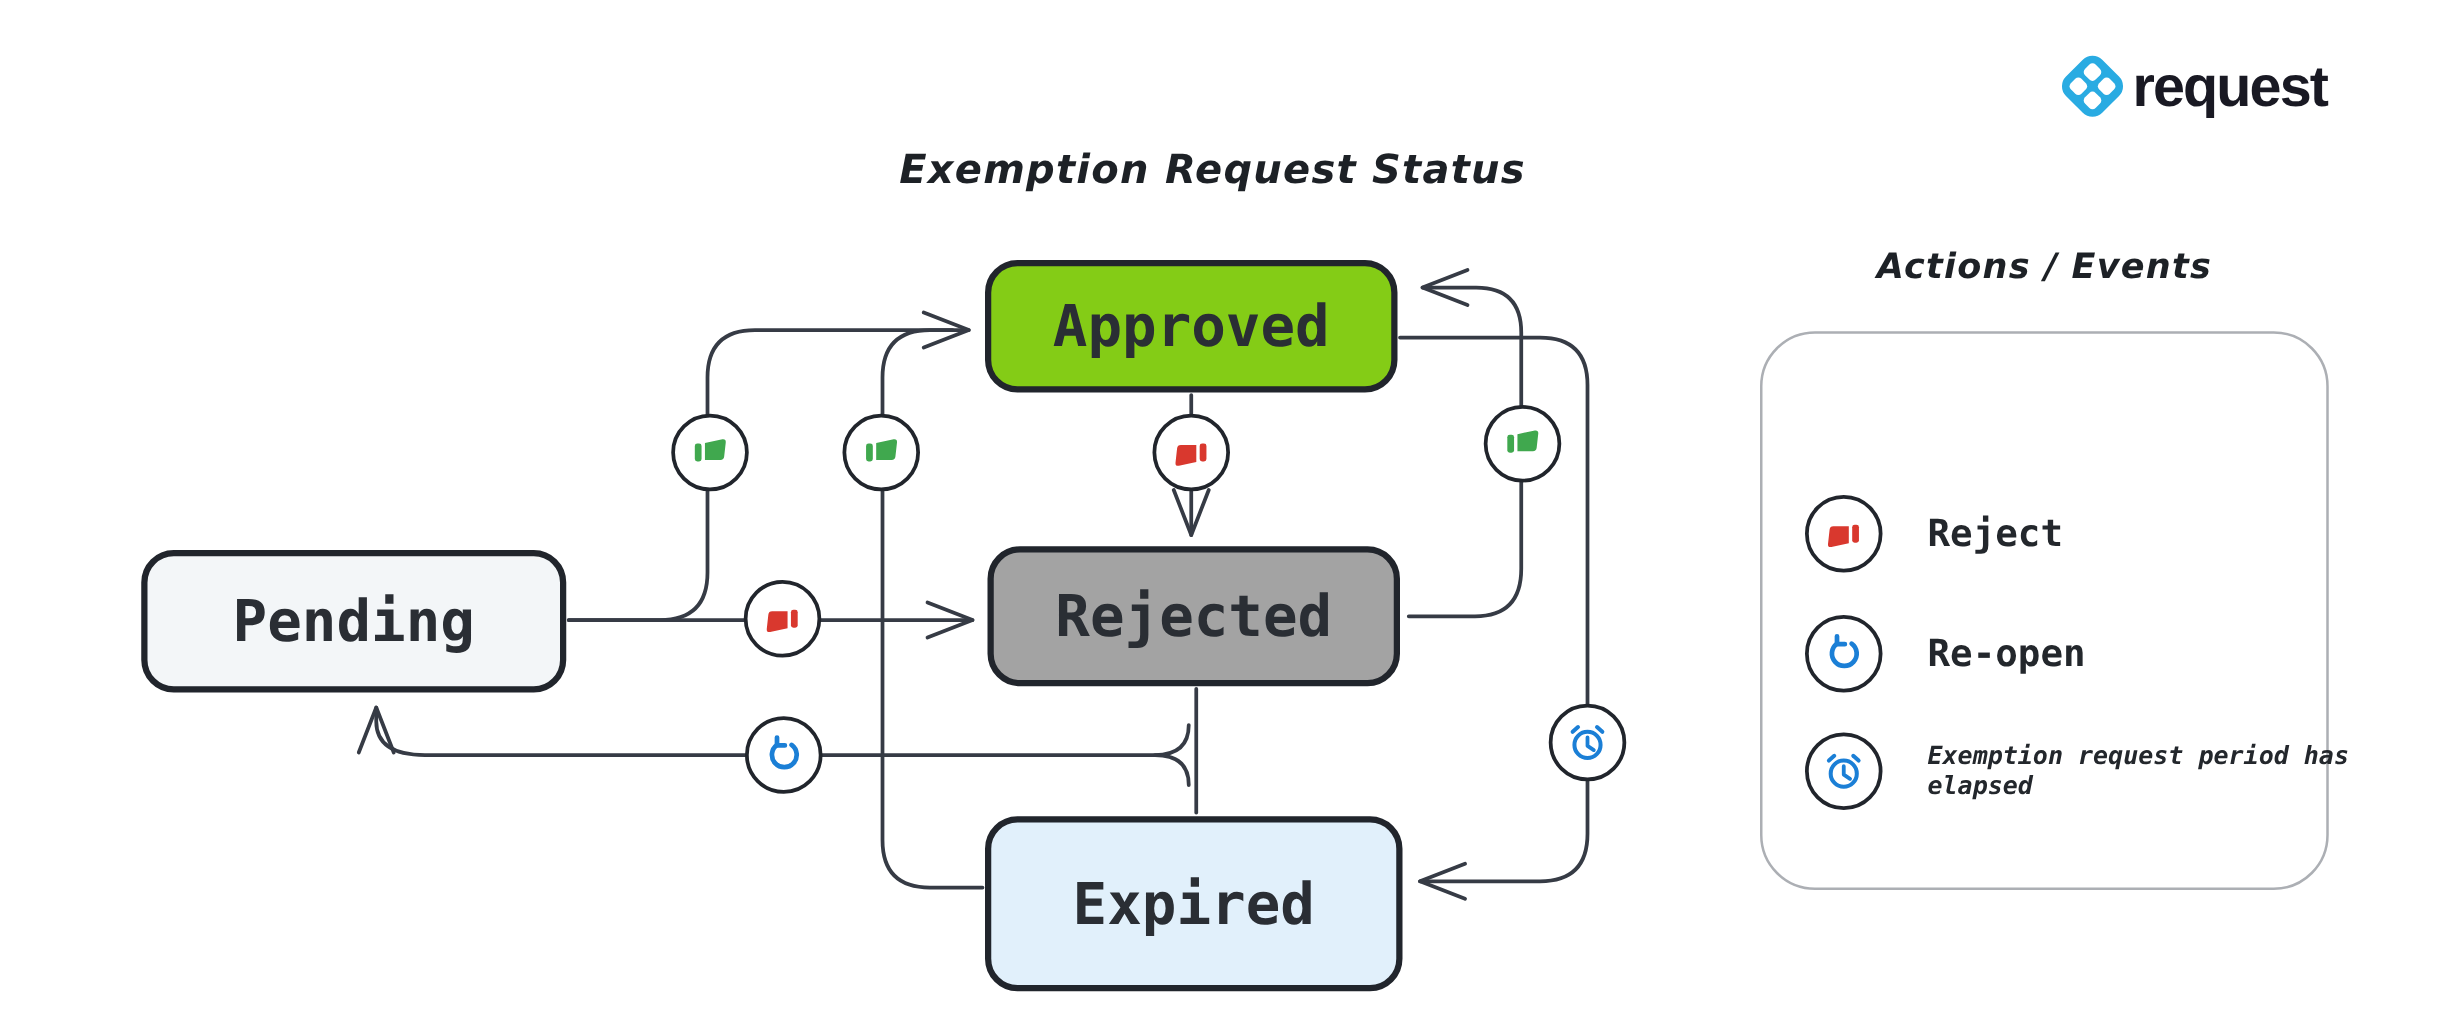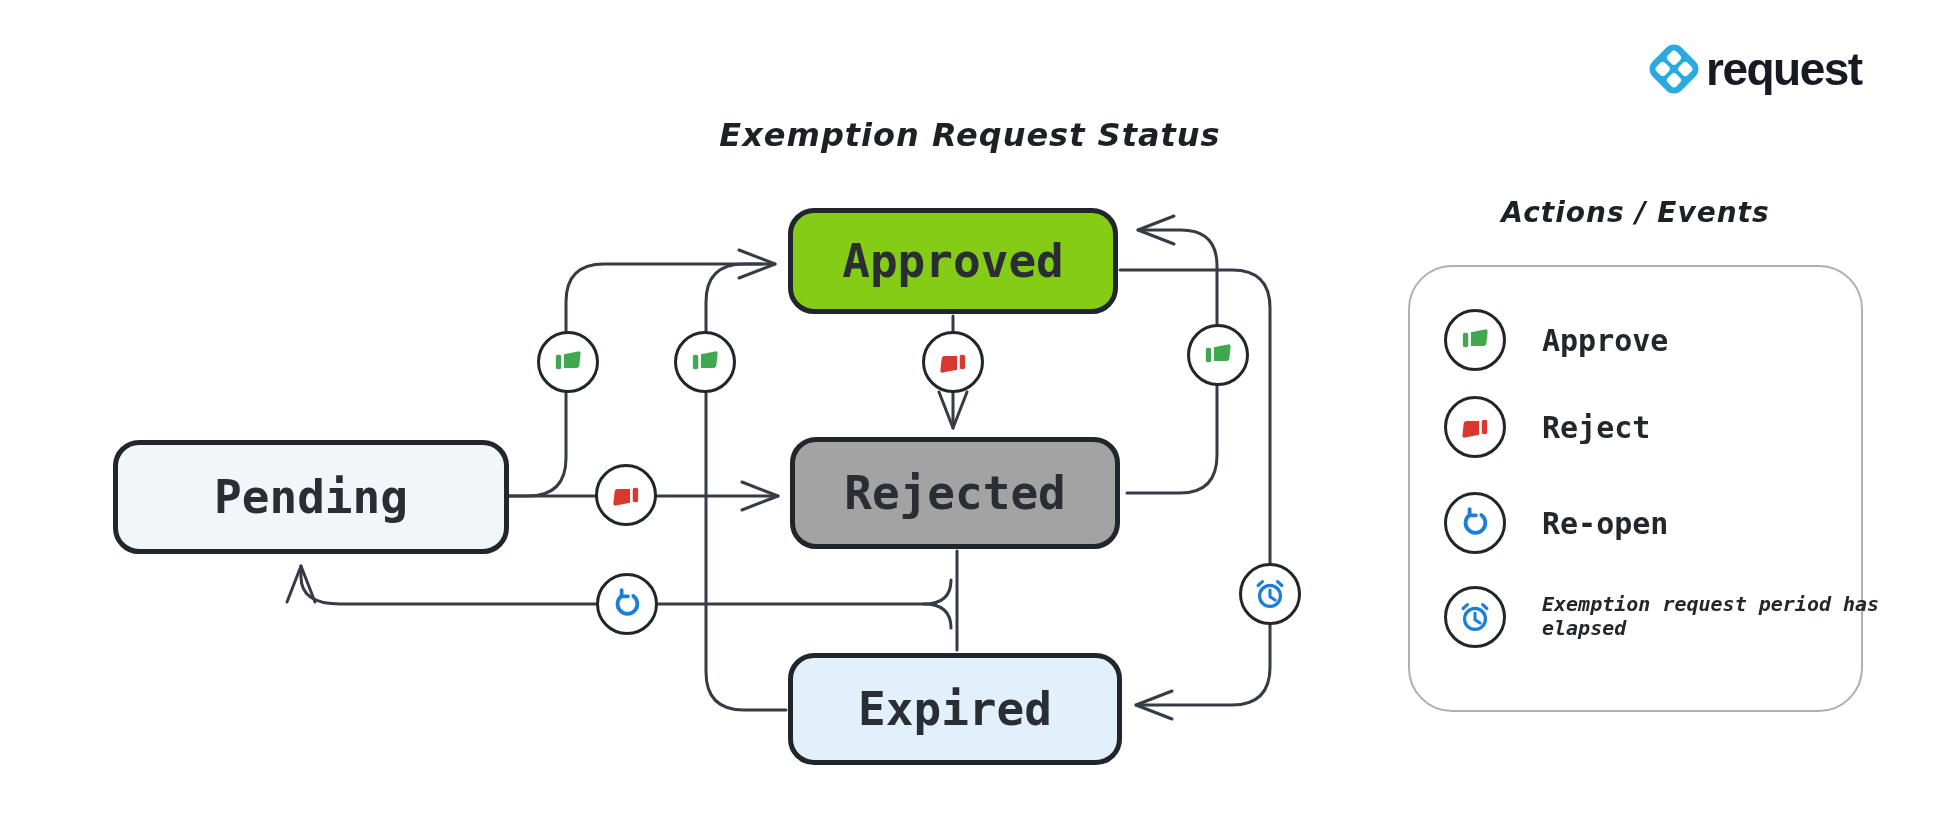--- a/index.html
+++ b/index.html
@@ -13,24 +13,24 @@
   .brand{position:absolute;left:1645px;top:40px;display:flex;align-items:center;gap:3px;}
   .brand-text{font-family:"Liberation Sans", sans-serif;font-weight:bold;font-size:46px;
     letter-spacing:-1.5px;color:#191923;line-height:58px;}
 
   .edges{position:absolute;left:0;top:0;}
   .edges path.edge{fill:none;stroke:#363b45;stroke-width:3px;stroke-linecap:round;stroke-linejoin:round;}
 
   .state-box{position:absolute;display:flex;align-items:center;justify-content:center;
     border:5px solid #21252c;border-radius:26px;
     font-size:46px;font-weight:700;color:#2a2e34;box-sizing:border-box;}
-  .box-pending {left:113px;top:440px;width:396px;height:114px;background:#f3f6f8;}
+  .box-pending {left:113px;top:440px;width:340px;height:114px;background:#f3f6f8;}
   .box-approved{left:788px;top:208px;width:330px;height:106px;background:#84cc16;}
   .box-rejected{left:790px;top:437px;width:330px;height:112px;background:#a3a3a3;}
-  .box-expired {left:788px;top:653px;width:334px;height:112px;background:#e1f0fb;}
+  .box-expired {left:788px;top:653px;width:334px;height:140px;background:#e1f0fb;}
 
   .node-icon{position:absolute;width:62px;height:62px;border-radius:50%;background:#ffffff;
     border:3.5px solid #21252c;display:flex;align-items:center;justify-content:center;box-sizing:border-box;}
   .node-icon svg{display:block;}
 
   .legend-box{position:absolute;left:1408px;top:265px;width:455px;height:447px;
     border:2.5px solid #acafb4;border-radius:44px;box-sizing:border-box;background:#ffffff;}
   .legend-title{position:absolute;left:1408px;top:196px;width:455px;text-align:center;
     font-family:"DejaVu Sans", sans-serif;font-style:italic;font-weight:600;
     font-size:28px;letter-spacing:1px;color:#1d2126;}
@@ -146,28 +146,20 @@
       </svg>
   </div>
   <div class="node-icon" style="left:1239px;top:563px;">
     <svg width="38" height="38" style="color:#1b7fd6">
         <use href="#sym-clock"></use>
       </svg>
   </div>
 
   <div class="legend-title">Actions / Events</div>
   <div class="legend-box">
-    <div class="legend-row" style="top:42px;">
-      <div class="node-icon">
-        <svg width="36" height="36" style="color:#40a84e">
-            <use href="#sym-thumb"></use>
-          </svg>
-      </div>
-      <span class="legend-label">Approve</span>
-    </div>
     <div class="legend-row" style="top:129px;">
       <div class="node-icon">
         <svg width="36" height="36" viewBox="0 0 40 40" style="color:#d9382e">
             <use href="#sym-thumb" transform="rotate(180 20 20)"></use>
           </svg>
       </div>
       <span class="legend-label">Reject</span>
     </div>
     <div class="legend-row" style="top:225px;">
       <div class="node-icon">

